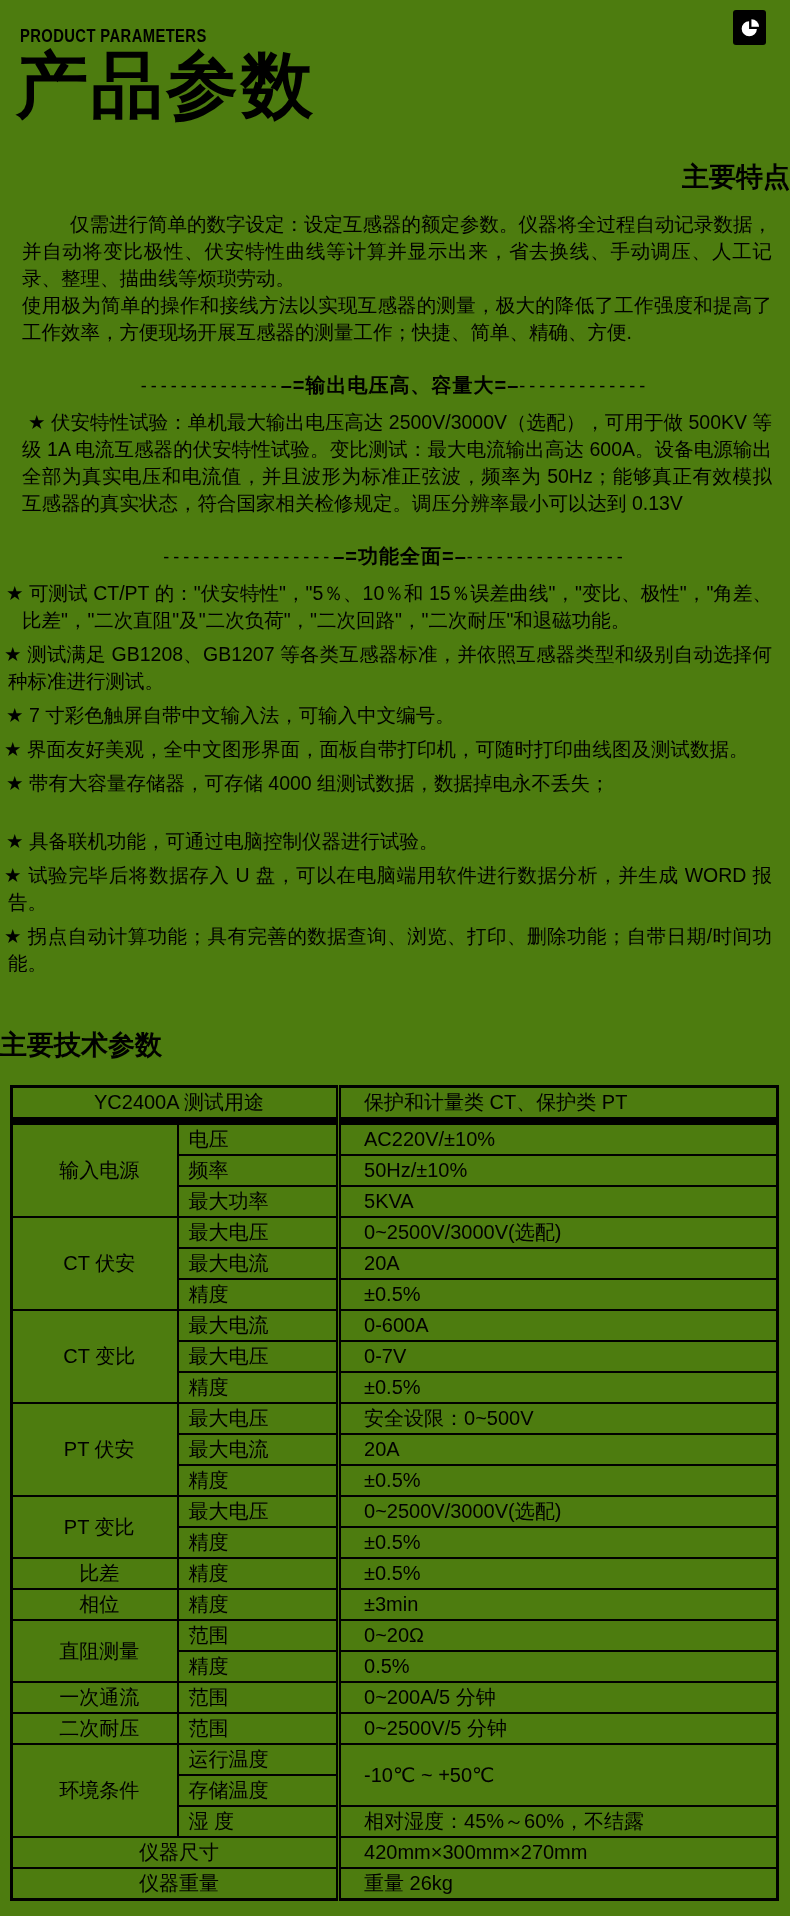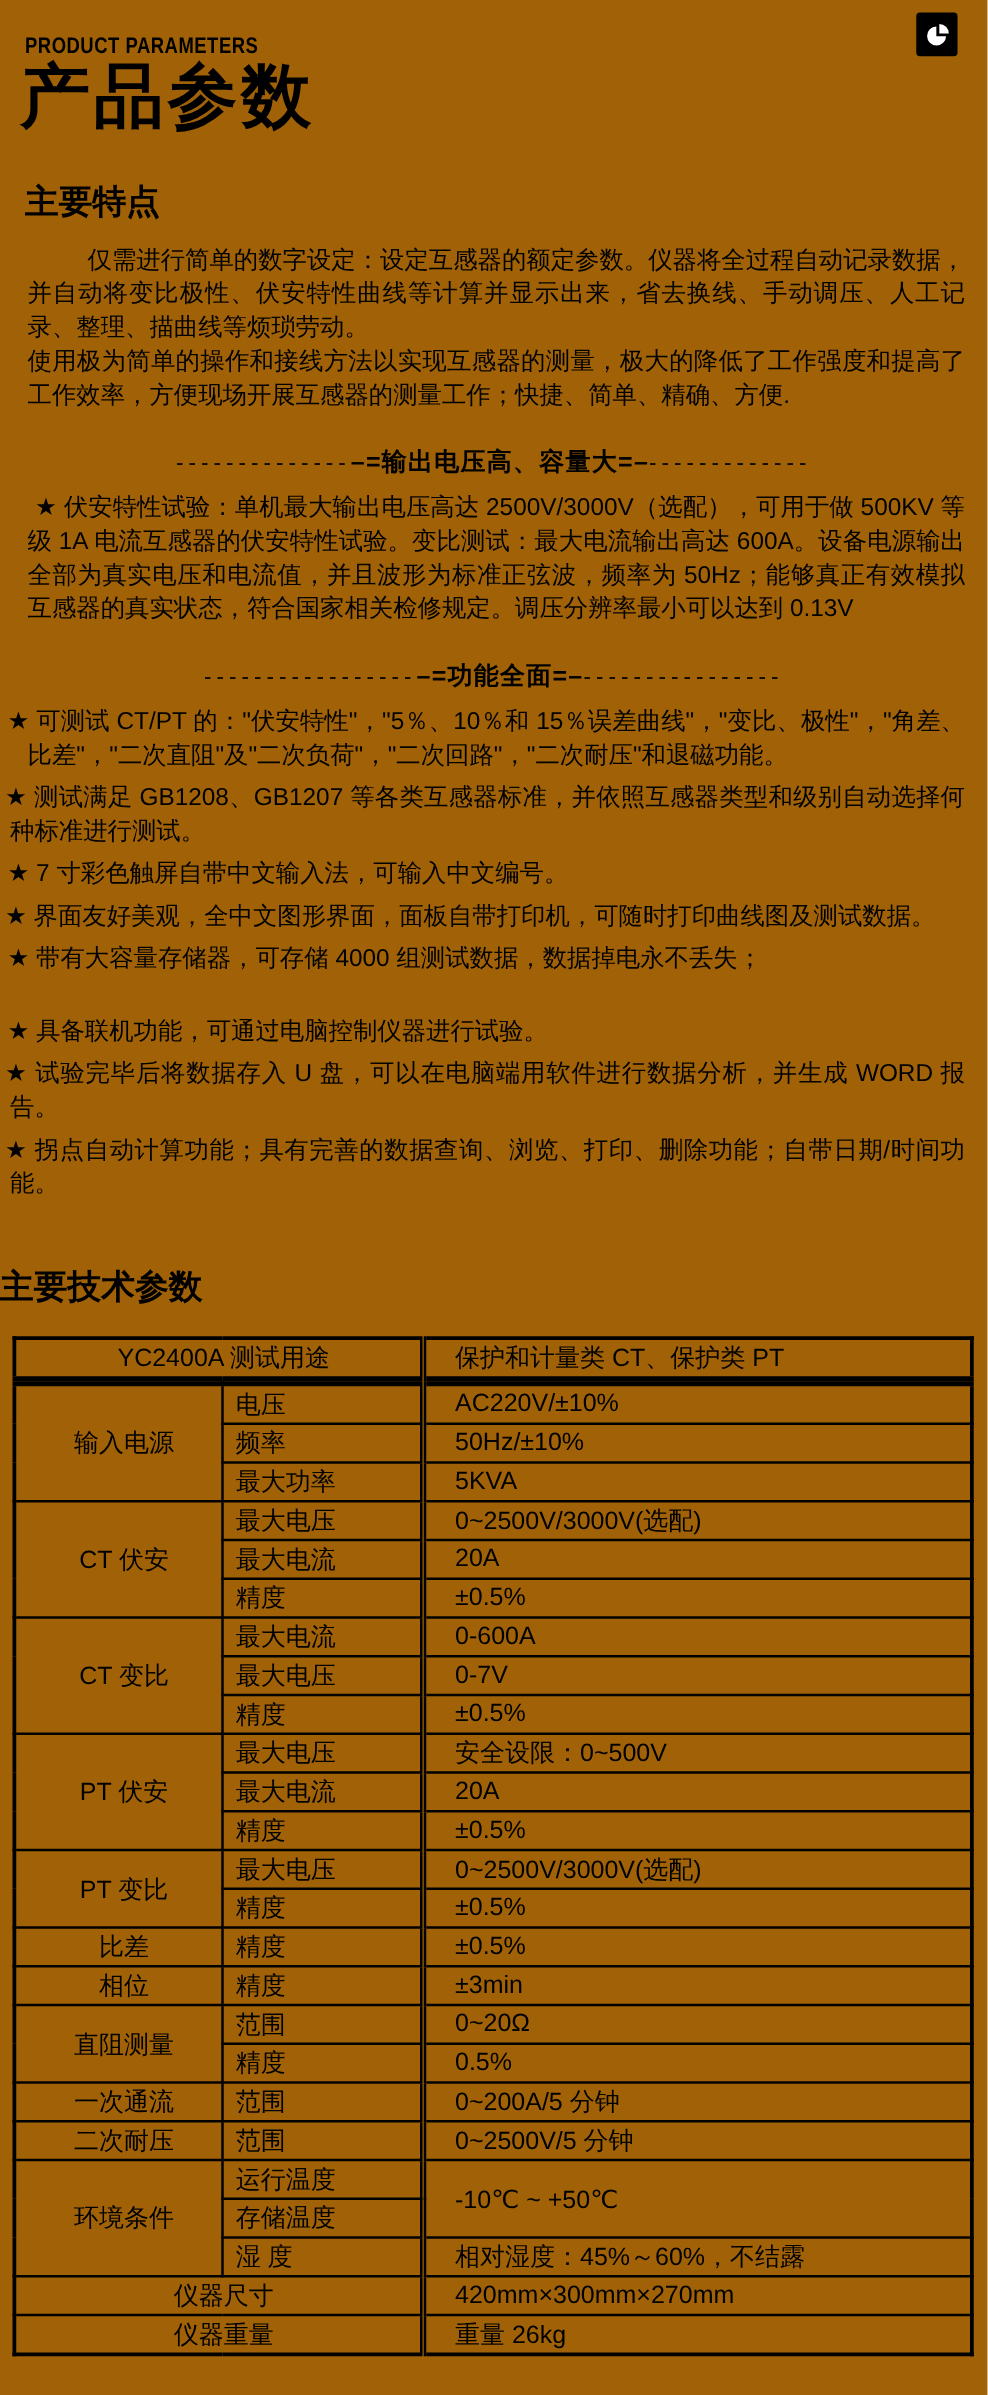--- a/index.html
+++ b/index.html
@@ -1,40 +1,40 @@
 <!DOCTYPE html>
 <html><head>
 <meta charset="utf-8">
 <style>
   * { box-sizing: border-box; }
   html, body { margin: 0; padding: 0; background: #ffffff; }
   .page {
     position: relative;
     width: 790px;
     height: 1916px;
-    background: #a16207;
+    background: #4d7c0f;
     color: #000;
     font-family: "Liberation Sans", "DejaVu Sans", sans-serif;
     overflow: hidden;
   }
 
   
   .doc-header { position: relative; padding: 26px 20px 0 20px; }
   .eyebrow {
     display: inline-block;
     font-size: 18px;
     font-weight: bold;
     letter-spacing: 0.5px;
     transform: scaleX(0.82);
     transform-origin: left center;
     white-space: nowrap;
   }
   .title {
     margin: 2px 0 0 -4px;
-    font-size: 56px;
+    font-size: 72px;
     font-weight: 900;
     letter-spacing: 3px;
     line-height: 1.0;
   }
   .icon-badge {
     position: absolute;
     top: 10px;
     right: 24px;
     width: 33px;
     height: 35px;
@@ -43,20 +43,21 @@
     display: flex;
     align-items: center;
     justify-content: center;
   }
 
   
   .features-heading {
     margin: 38px 0 16px 20px;
     font-size: 27px;
     font-weight: bold;
+    text-align: right;
   }
   .para {
     margin: 0 18px 0 22px;
     font-size: 19.5px;
     line-height: 27px;
     text-align: justify;
   }
   .first-indent { text-indent: 48px; }
 
   .divider {

